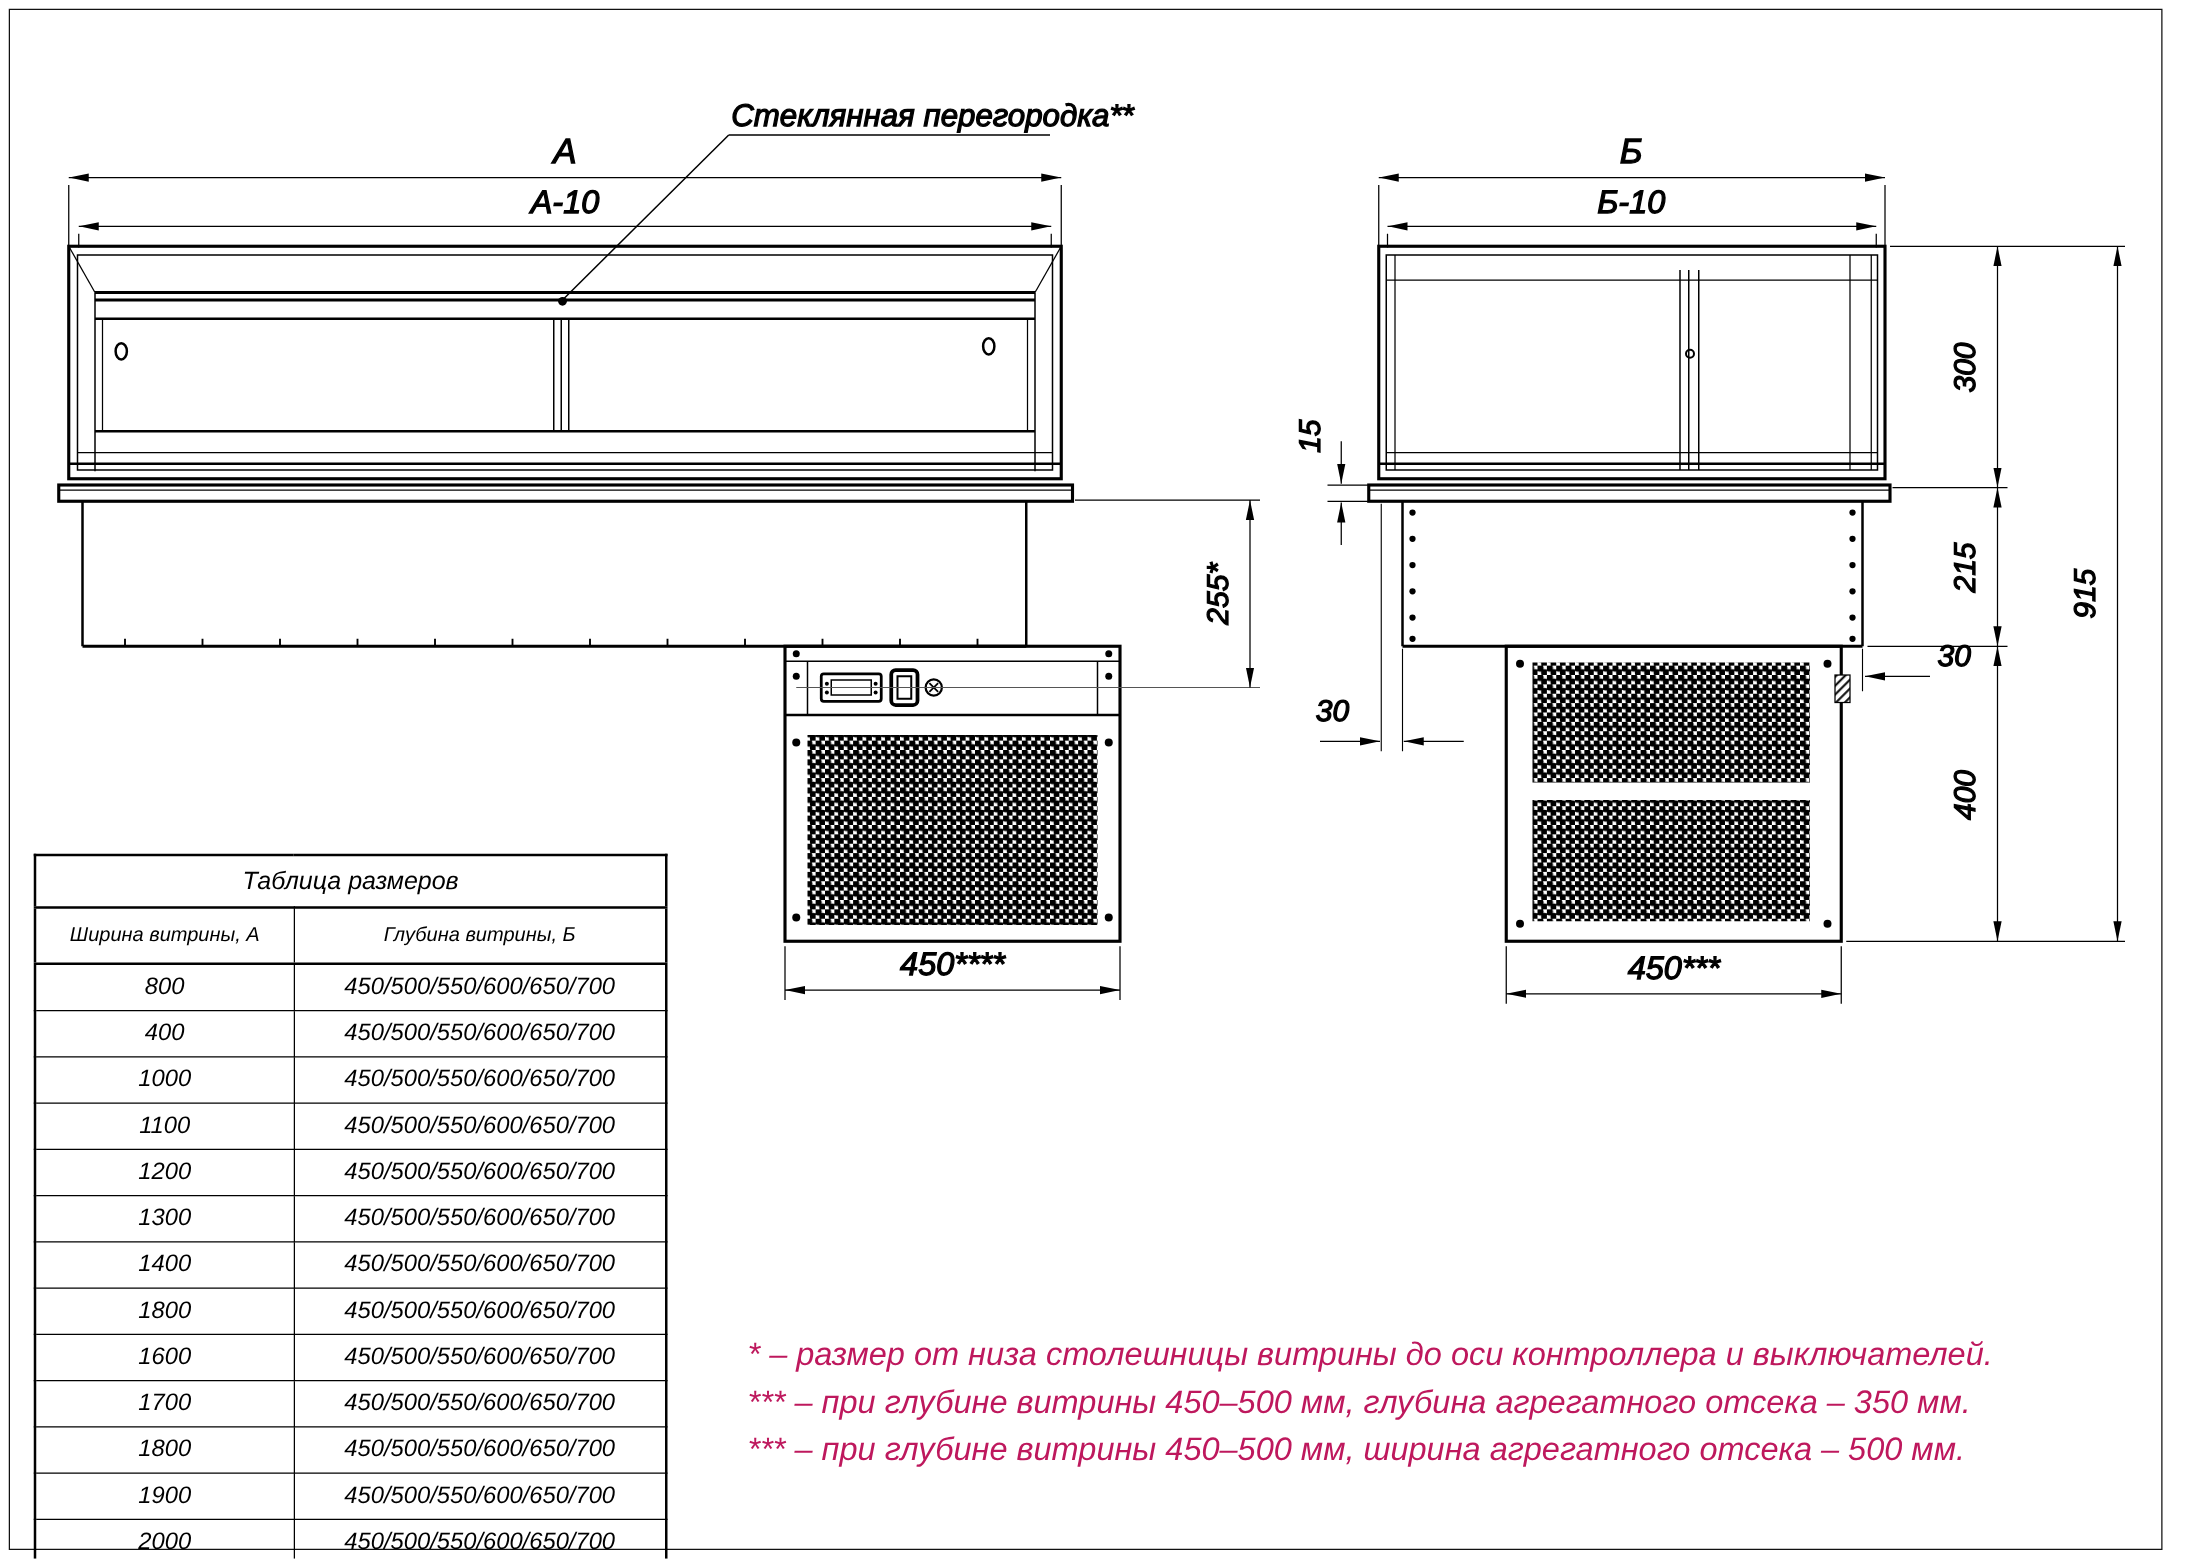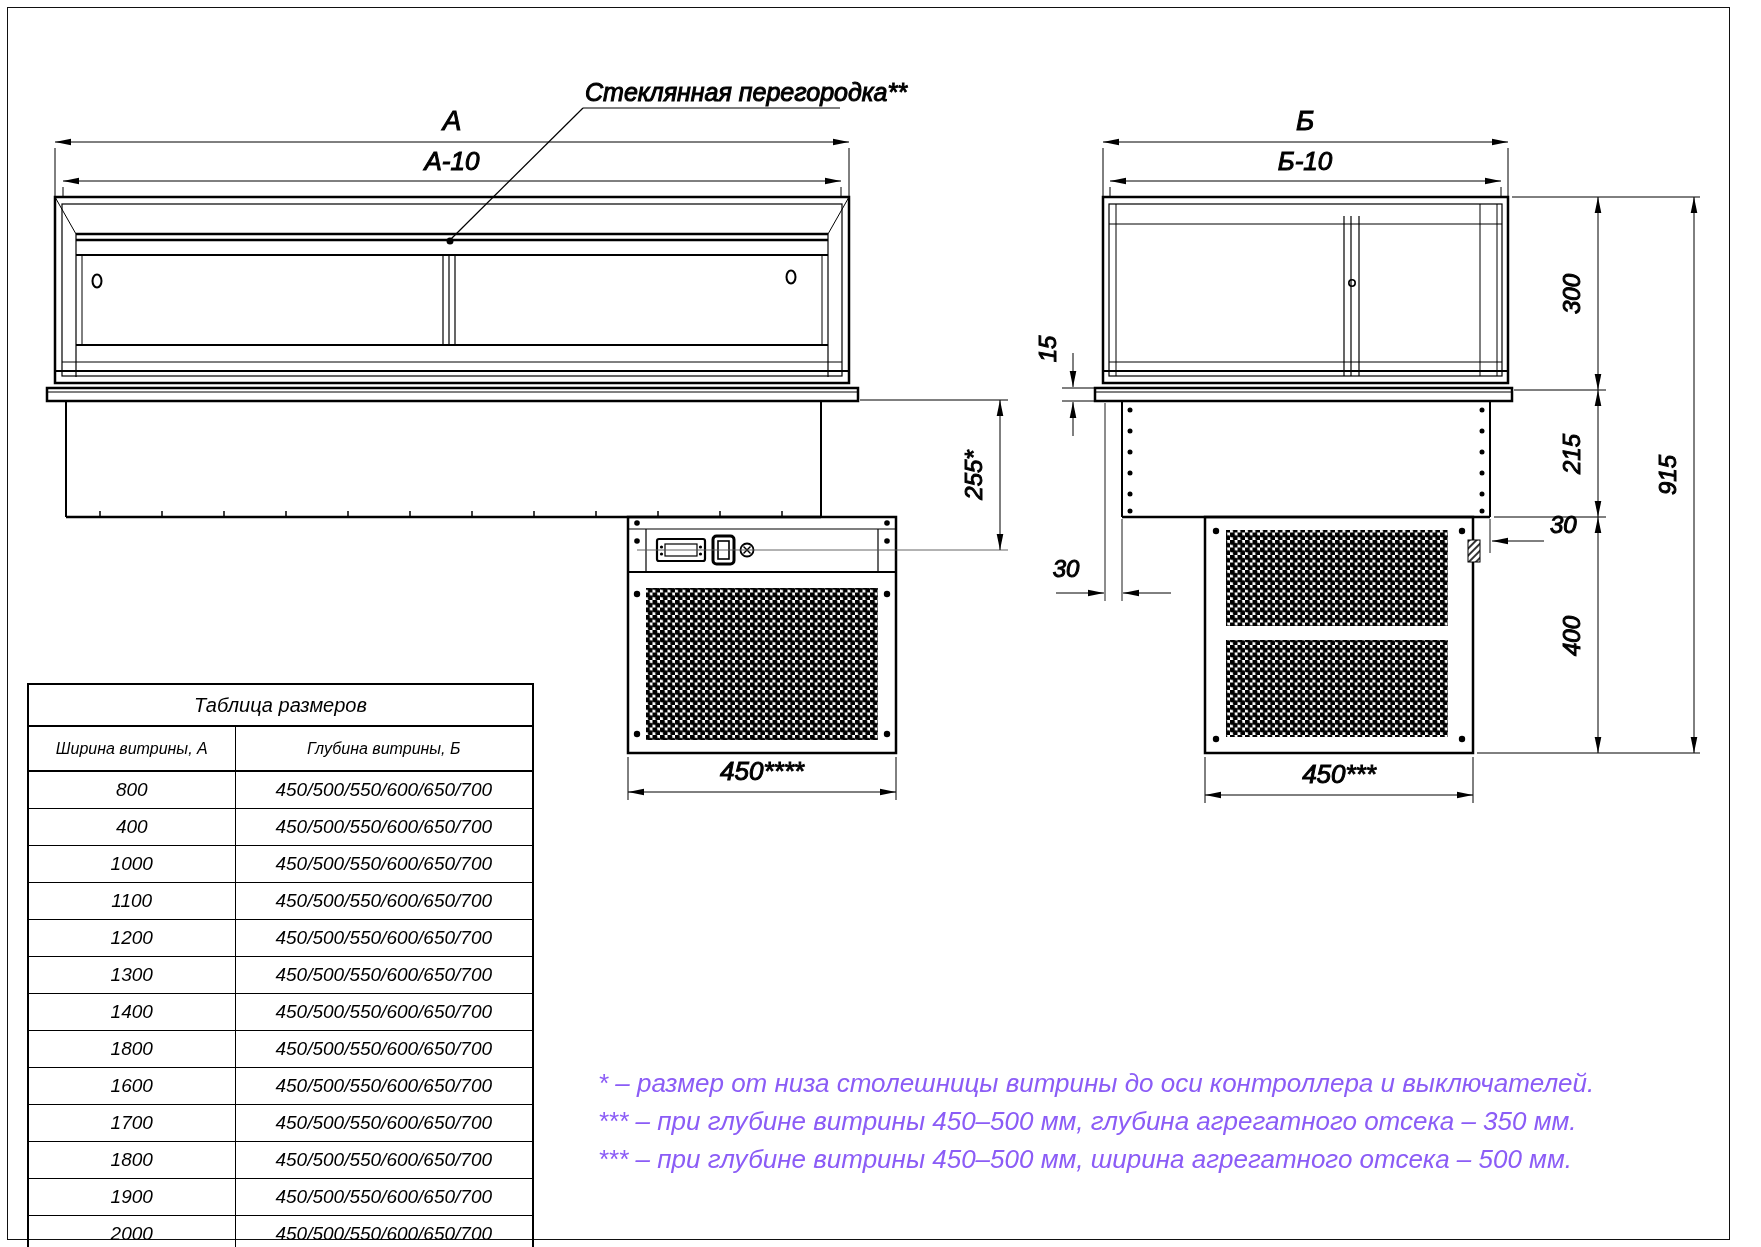--- a/index.html
+++ b/index.html
@@ -19,21 +19,21 @@
   #size-table td,#size-table th{border:1.5px solid #000;padding:7px;text-align:center;
               vertical-align:middle;font-weight:normal;overflow:hidden;white-space:nowrap;}
   #size-table .t-title{height:26px;font-size:20px;border-bottom:2px solid #000;}
   #size-table .t-head{height:29px;font-size:16px;border-bottom:2px solid #000;}
   #size-table .t-cell{height:22px;font-size:19px;margin-top:37px;}
   #size-table{border:2.5px solid #000;}
   #size-table col.c1{width:207px;} #size-table col.c2{width:298px;}
 
   
   #notes{position:absolute;left:598px;top:1064px;width:1060px;font-style:italic;
-         font-size:26px;line-height:38px;color:#8b5cf6;}
+         font-size:26px;line-height:38px;color:#be185d;}
   #notes .note-line{white-space:nowrap;}
 </style>
 </head>
 <body>
 
 <div id="stage">
   <div id="frame"></div>
 
   <svg width="1761" height="1247" viewBox="0 0 1761 1247">
     <defs>

